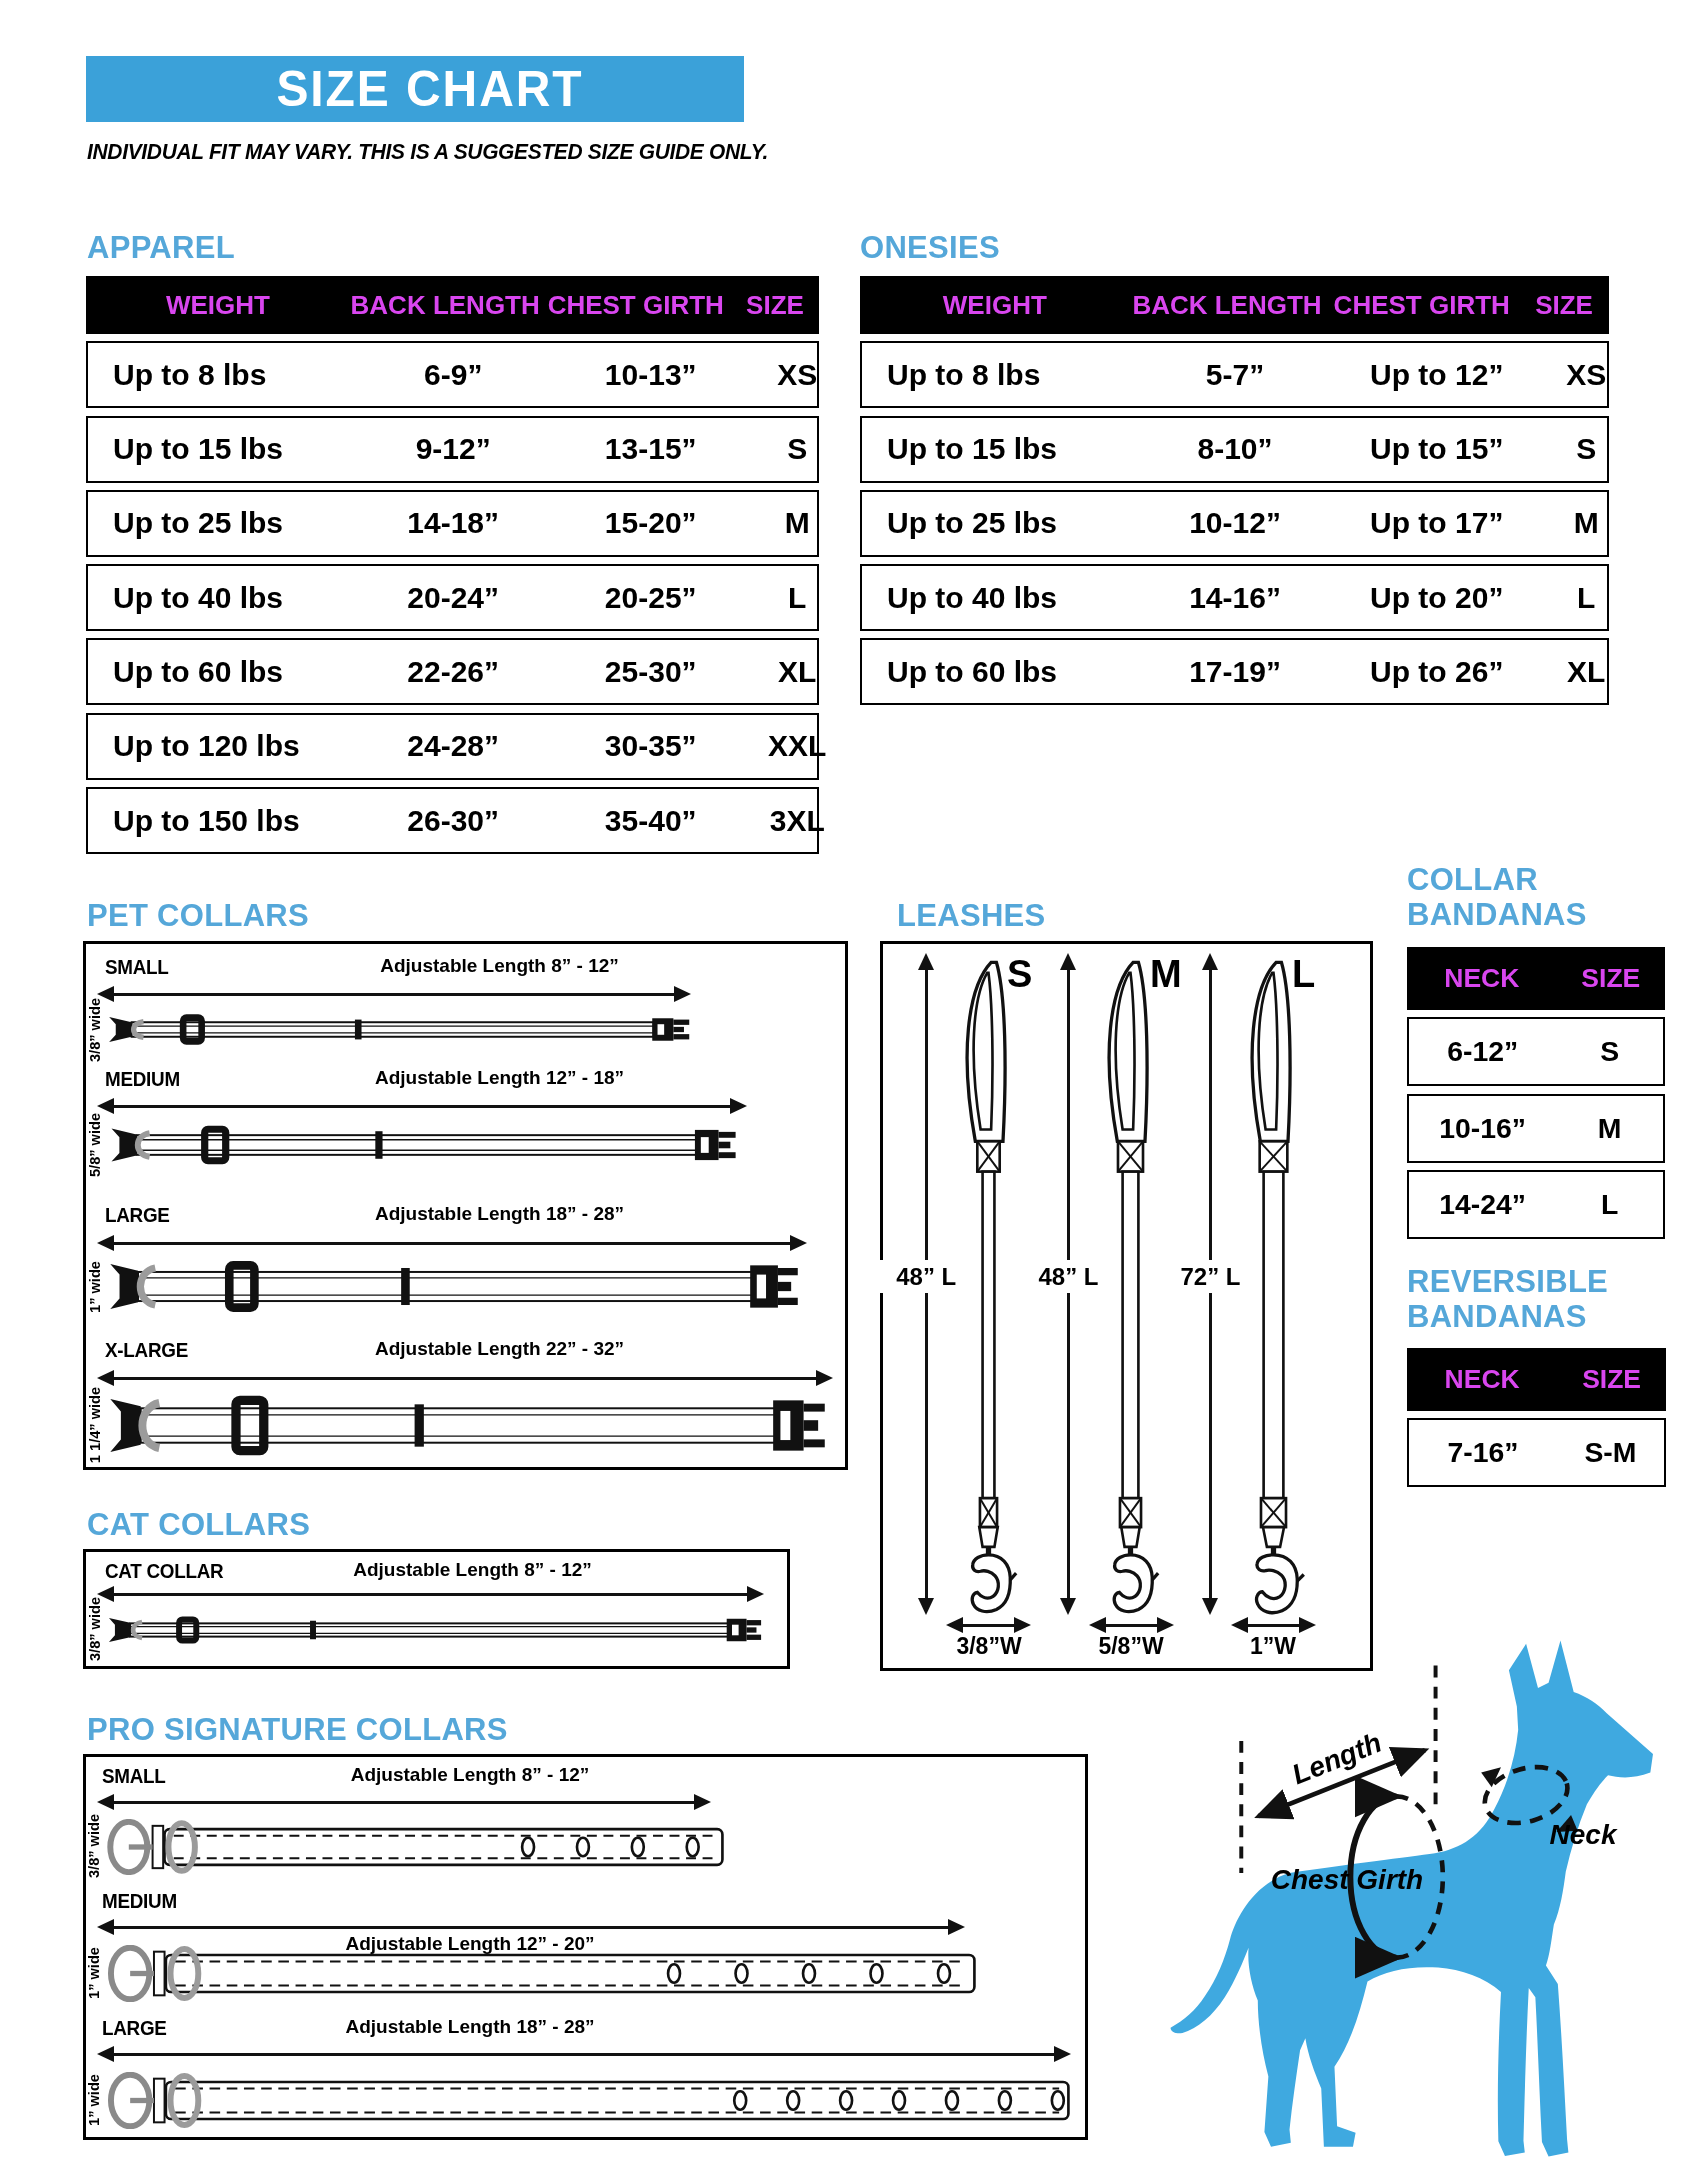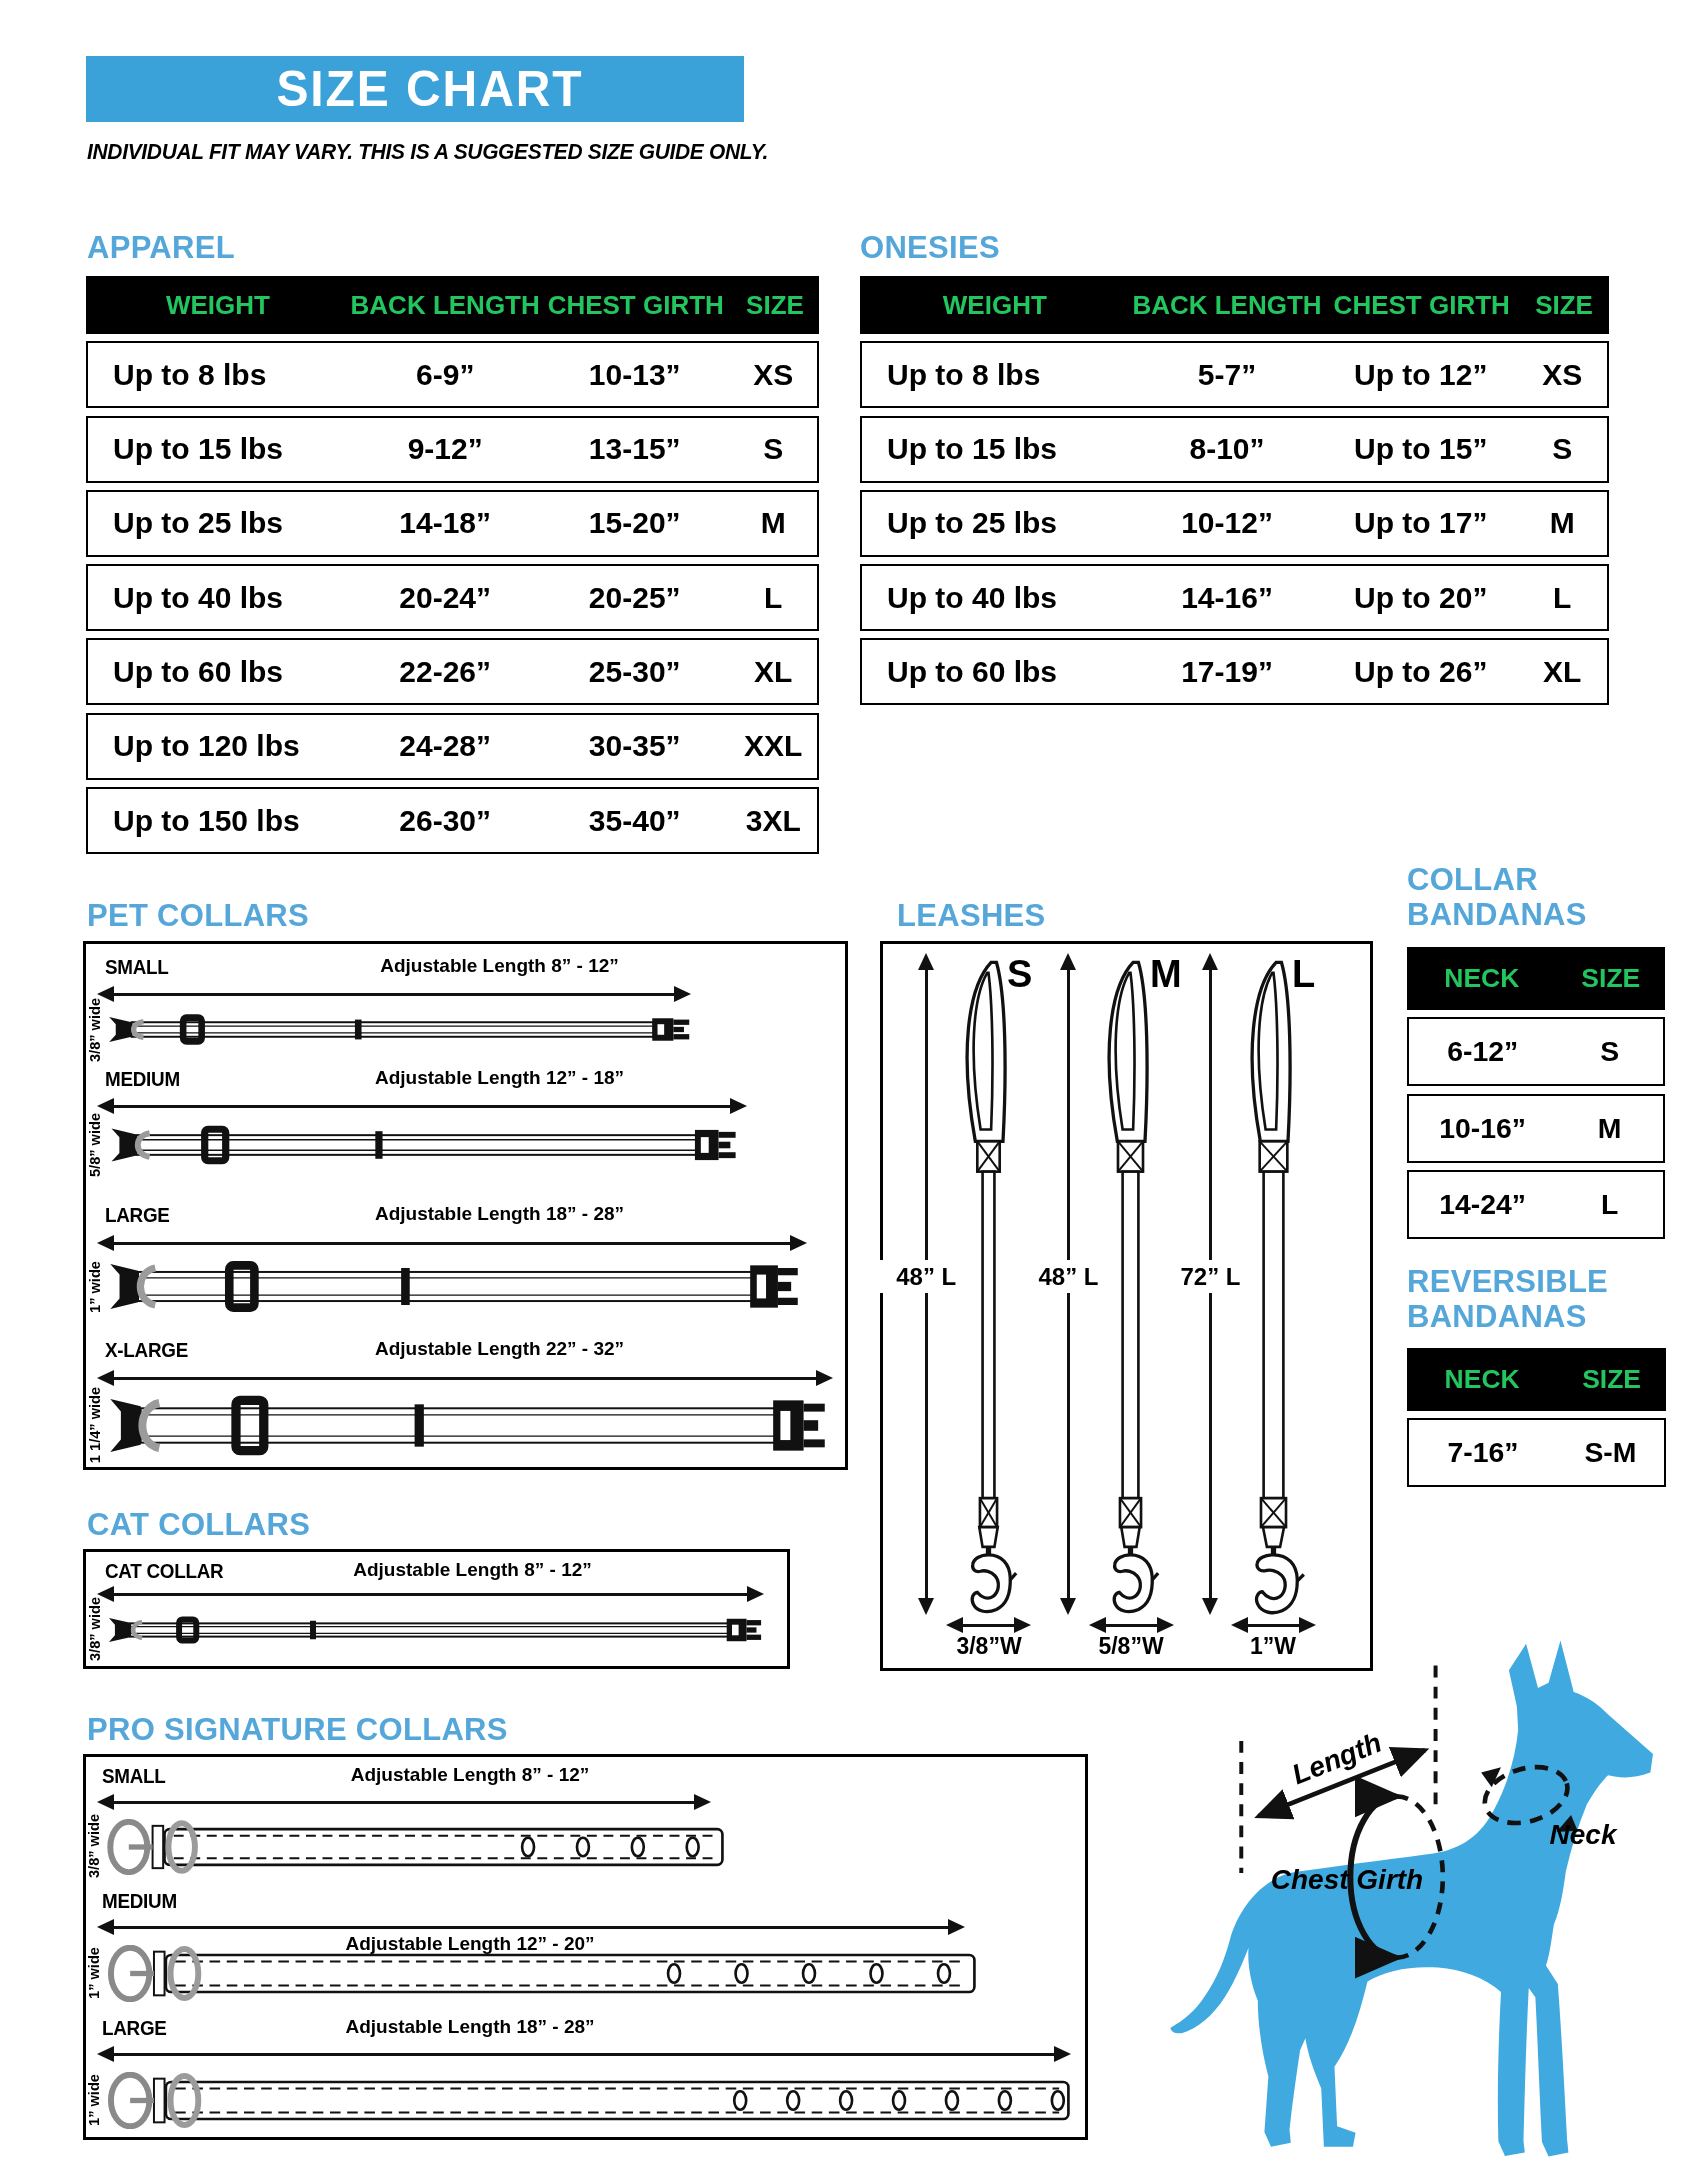--- a/index.html
+++ b/index.html
@@ -12,25 +12,25 @@
   .title-text{color:#fff;font-weight:800;font-size:50px;letter-spacing:2px;
               transform:scaleX(.96);}
   .disclaimer{position:absolute;left:87px;top:139px;font-size:22px;font-weight:bold;
               font-style:italic;letter-spacing:-0.3px;transform:scaleX(.95);transform-origin:left;}
 
   
   .sec-head{position:absolute;font-weight:800;font-size:31px;letter-spacing:0.3px;line-height:1.12;}
 
   
   .tbl{position:absolute;}
-  .hd{display:grid;background:#000;color:#22c55e;font-weight:bold;align-items:center;}
+  .hd{display:grid;background:#000;color:#d946ef;font-weight:bold;align-items:center;}
   .row{display:grid;border:2.6px solid #000;margin-top:7.3px;align-items:center;
        font-weight:bold;background:#fff;}
   .tbl4 .hd{grid-template-columns:36% 26% 26% 12%;height:58px;font-size:26px;}
-  .tbl4 .row{grid-template-columns:36% 26% 26% 12%;height:63px;font-size:30px;}
+  .tbl4 .row{grid-template-columns:36% 26% 26% 12%;height:63px;font-size:30px;gap:8px;}
   .tbl4 span{text-align:center;}
   .tbl4 .row span:first-child{text-align:left;padding-left:25px;}
   .tbl2 .hd{grid-template-columns:58% 42%;height:63px;font-size:26.5px;}
   .tbl2 .row{grid-template-columns:58% 42%;height:65px;font-size:28.4px;}
   .tbl2 span{text-align:center;}
 
   
   .obox{position:absolute;border:3.3px solid #000;background:#fff;}
 
   

